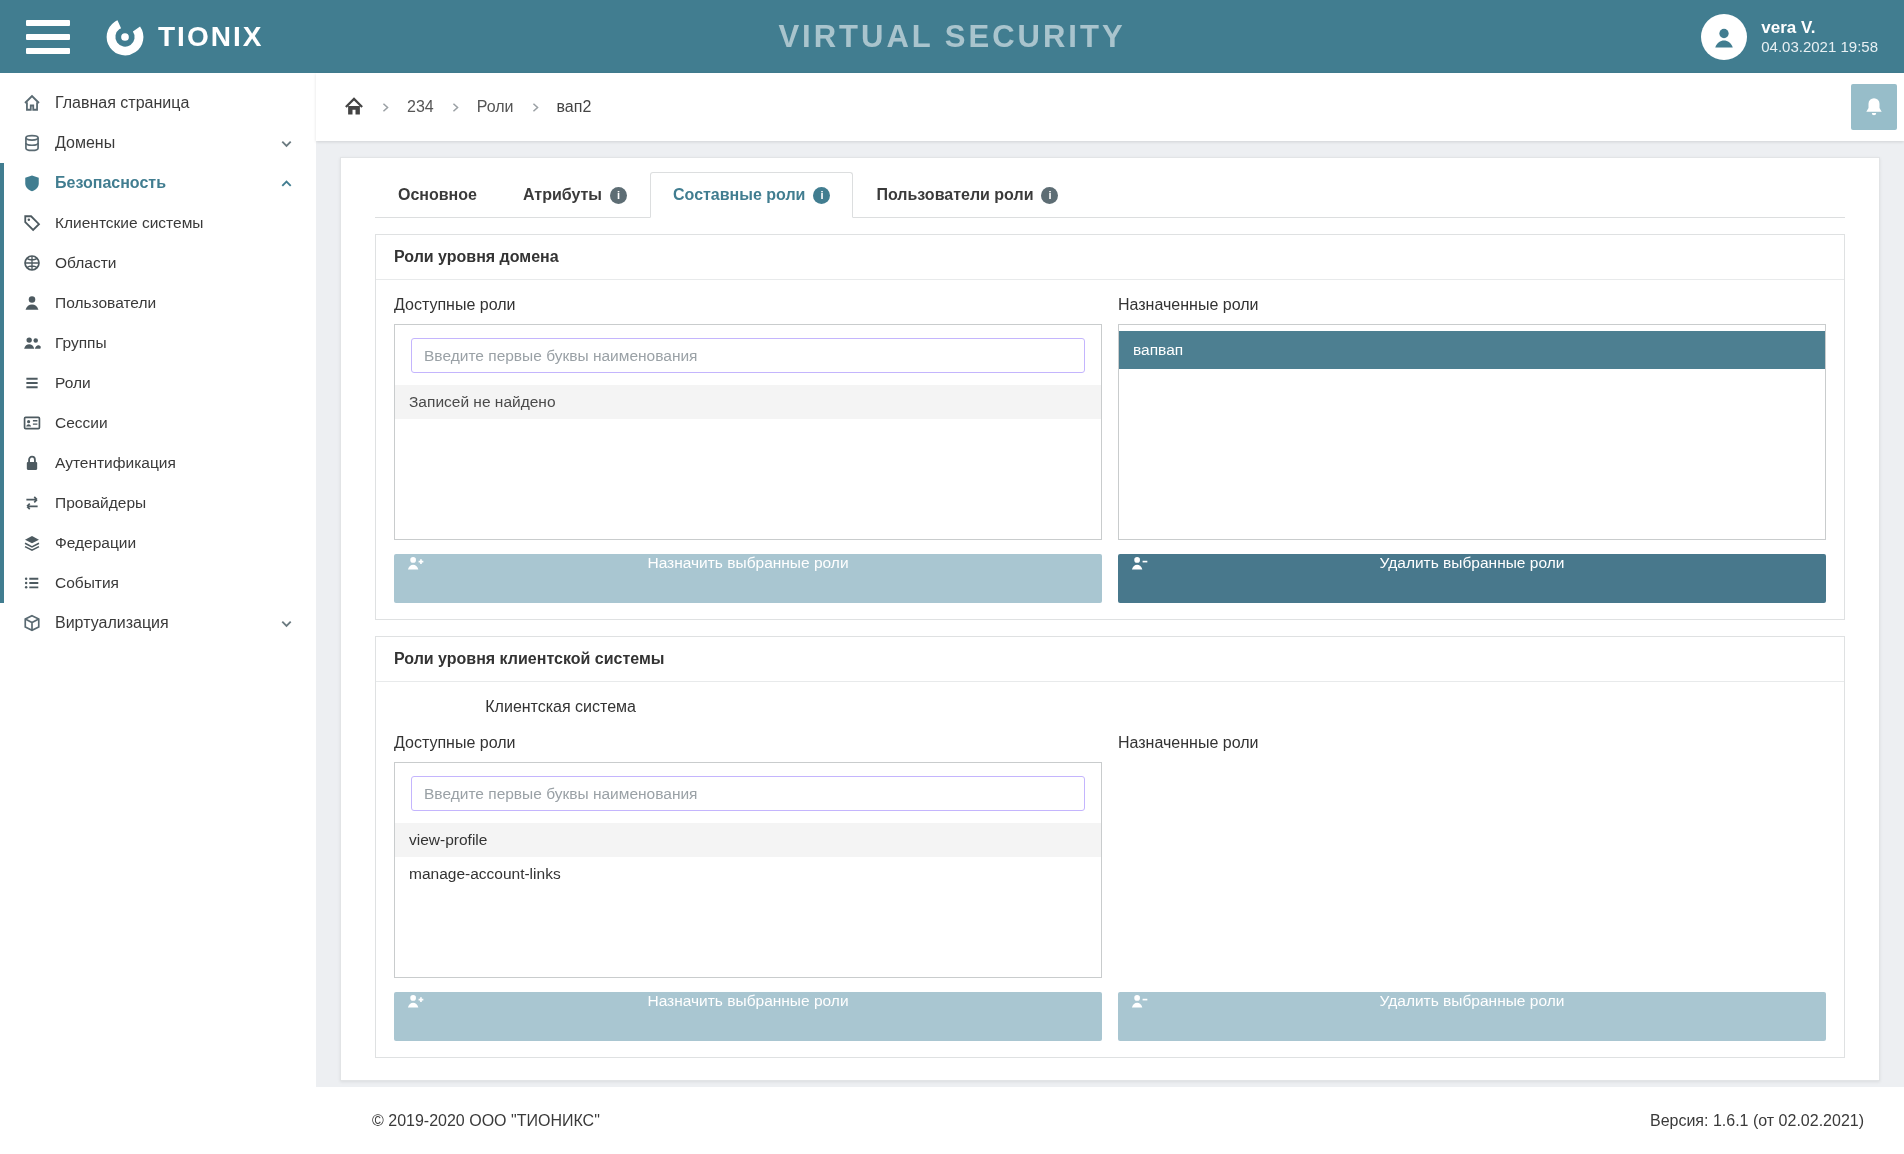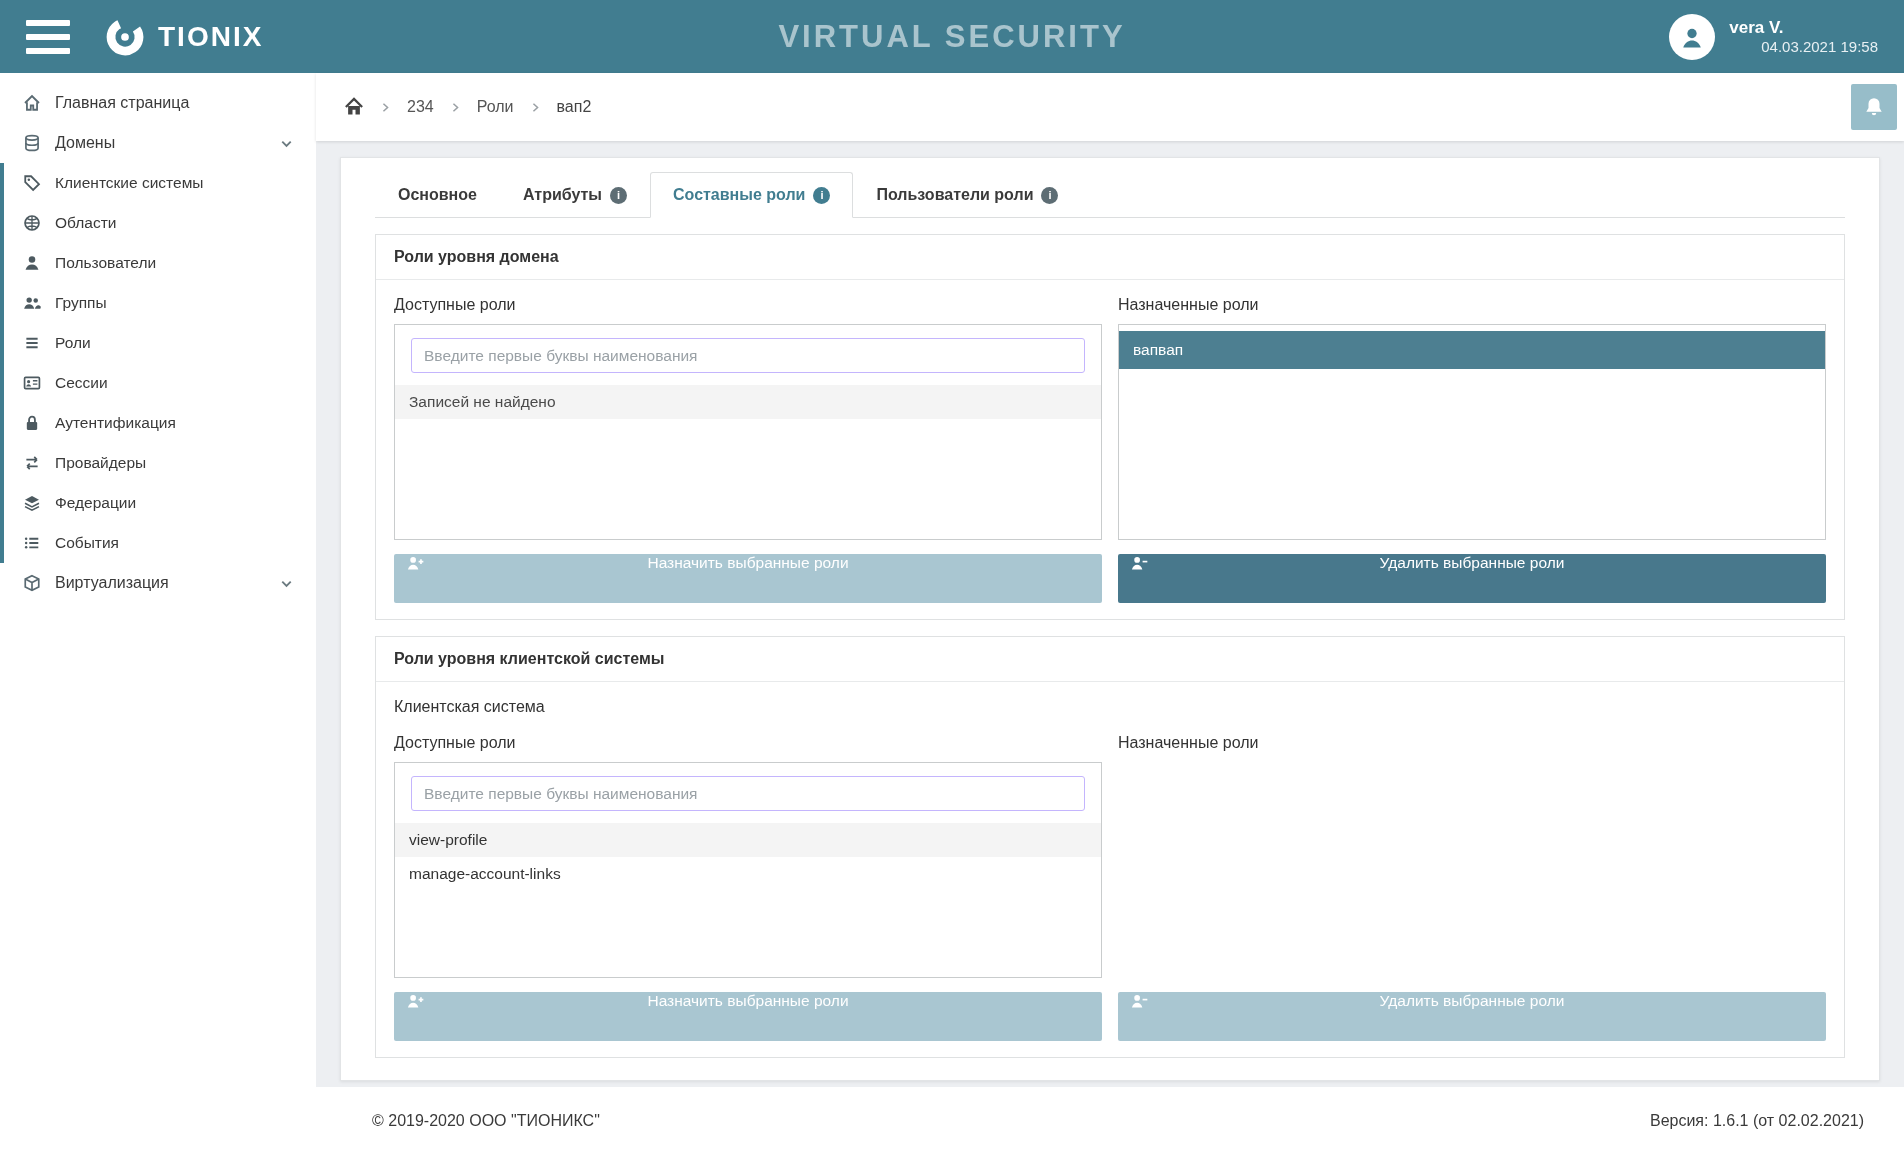--- a/index.html
+++ b/index.html
@@ -18,21 +18,21 @@
   .hamburger{width:44px;height:34px;display:flex;flex-direction:column;justify-content:space-between;cursor:pointer;margin-right:34px;}
   .hamburger span{display:block;height:6px;background:#fff;border-radius:1px;}
   .logo{display:flex;align-items:center;gap:12px;cursor:pointer;}
   .logo-mark{width:42px;height:42px;}
   .logo-text{color:#fff;font-size:28px;font-weight:bold;letter-spacing:2px;}
   .app-title{position:absolute;left:50%;transform:translateX(-50%);color:rgba(255,255,255,.55);font-size:31px;font-weight:bold;letter-spacing:3px;white-space:nowrap;}
   .user{margin-left:auto;display:flex;align-items:center;gap:14px;cursor:pointer;}
   .avatar{width:46px;height:46px;border-radius:50%;background:#fff;display:flex;align-items:center;justify-content:center;}
   .user-meta{display:flex;flex-direction:column;line-height:1.25;}
   .user-name{color:#fff;font-size:17px;font-weight:bold;}
-  .user-datetime{color:#e8f0f3;font-size:15px;margin-left:32px;}
+  .user-datetime{color:#e8f0f3;font-size:15px;}
 
   
   .body-row{display:flex;height:1081px;}
   .sidebar{width:316px;background:#fff;padding-top:10px;flex-shrink:0;overflow:hidden;}
   .main-col{flex:1;display:flex;flex-direction:column;min-width:0;}
 
   
   .nav-item{height:40px;display:flex;align-items:center;gap:13px;padding:0 22px;font-size:16px;color:#3a3a3a;cursor:pointer;white-space:nowrap;}
   .nav-ico{width:20px;display:flex;align-items:center;justify-content:center;color:#5a6a72;flex-shrink:0;}
   .nav-ico svg{width:18px;height:18px;}
@@ -86,21 +86,21 @@
   .btn-row{display:flex;gap:16px;margin-top:14px;}
   .btn{flex:1;height:49px;border:none;border-radius:2px;display:flex;align-items:flex-start;position:relative;color:#fff;font-size:15.5px;font-family:"Liberation Sans",sans-serif;cursor:pointer;}
   .btn .btn-ico{position:absolute;left:12px;display:flex;align-items:center;}
   .btn .btn-ico svg{width:19px;height:19px;}
   .btn .btn-label{flex:1;text-align:center;}
   .btn.is-disabled{background:var(--button-disabled);}
   .btn.is-active{background:var(--button-active);}
 
   
   .select-row{display:flex;align-items:center;margin-bottom:18px;}
-  .select-label{width:242px;font-size:16px;color:#333;flex-shrink:0;}
+  .select-label{width:242px;font-size:16px;color:#333;flex-shrink:0;text-align:right;}
   .select{flex:1;height:41px;border:1px solid #c9cccd;border-radius:3px;position:relative;display:flex;align-items:center;padding:0 52px 0 13px;font-size:15.5px;color:#333;cursor:pointer;background:#fff;}
   .select-caret{position:absolute;right:-1px;top:-1px;bottom:-1px;width:39px;background:var(--accent);border-radius:0 3px 3px 0;display:flex;align-items:center;justify-content:center;color:#fff;}
   .select-caret svg{width:16px;height:16px;}
 
   
   .app-footer{height:67px;background:#fff;display:flex;align-items:center;font-size:16px;color:#3a3a3a;padding:0 40px 0 56px;}
   .footer-version{margin-left:auto;}
 </style>
 </head>
 <body>
@@ -156,20 +156,33 @@
       </span>
       <span class="nav-label">Домены</span>
       <span class="chev">
         <svg viewBox="0 0 16 16">
             <path d="M3.5 6l4.5 4.5L12.5 6" fill="none" stroke="currentColor" stroke-width="2"></path>
           </svg>
       </span>
     </div>
 
     <div class="nav-group expanded">
+      <div class="nav-item section-active">
+        <span class="nav-ico">
+          <svg viewBox="0 0 16 16">
+              <path d="M8 1.3 14 3.4v4.8c0 3.6-2.6 5.9-6 7.2-3.4-1.3-6-3.6-6-7.2V3.4z" fill="currentColor"></path>
+            </svg>
+        </span>
+        <span class="nav-label">Безопасность</span>
+        <span class="chev">
+          <svg viewBox="0 0 16 16">
+              <path d="M3.5 10.5 8 6l4.5 4.5" fill="none" stroke="currentColor" stroke-width="2"></path>
+            </svg>
+        </span>
+      </div>
       <div class="nav-sub">
         <div class="nav-item">
           <span class="nav-ico">
             <svg viewBox="0 0 16 16">
                 <path d="M2 2h5.2l7 7-5.2 5.2-7-7z" fill="none" stroke="currentColor" stroke-width="1.6"></path>
                 <circle cx="5.2" cy="5.2" r="1.1" fill="currentColor"></circle>
               </svg>
           </span>
           <span class="nav-label">Клиентские системы</span>
         </div>

